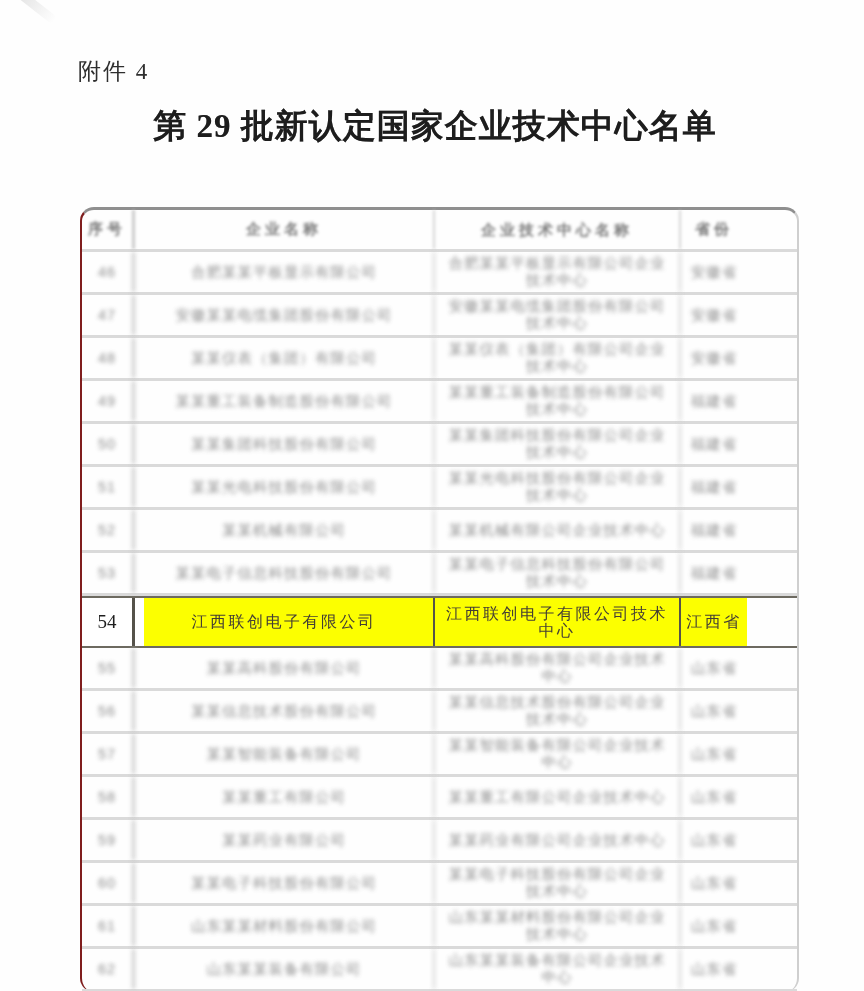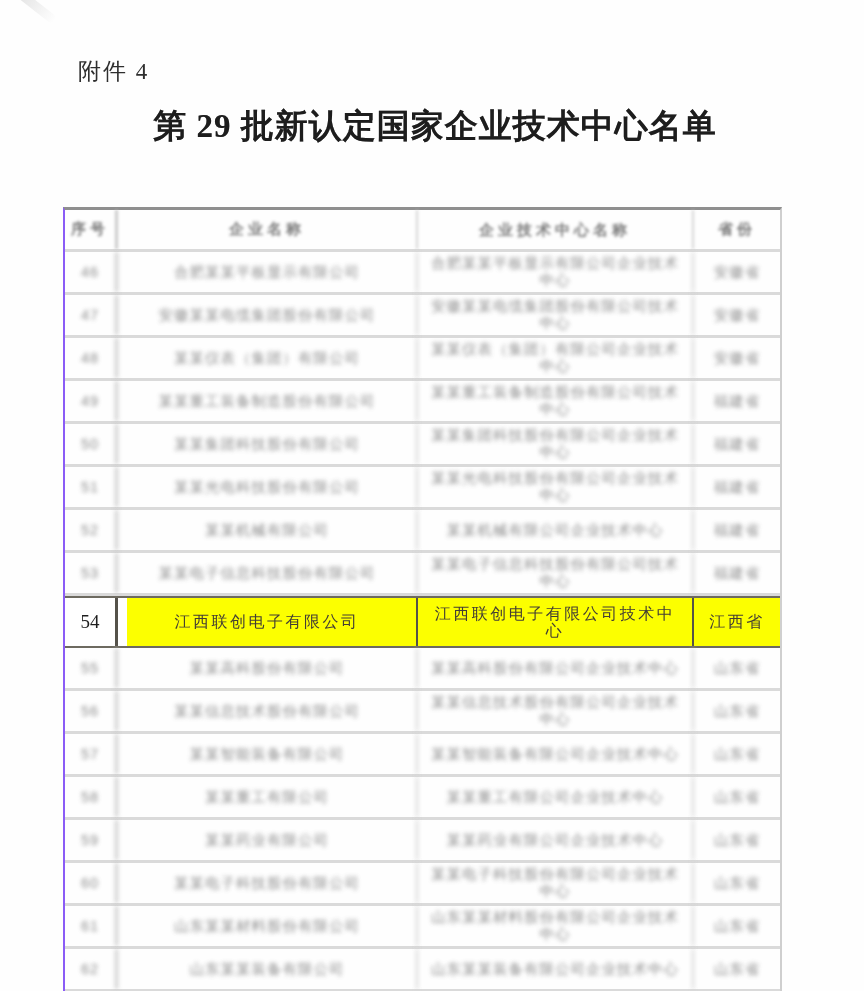--- a/index.html
+++ b/index.html
@@ -20,38 +20,39 @@
     font-family:"Liberation Serif","DejaVu Serif",serif;
     font-size:23px;color:#2e2e2e;letter-spacing:2px;
   }
   .title{
     position:absolute;left:0;top:104px;width:870px;text-align:center;
     font-family:"Liberation Serif","DejaVu Serif",serif;
     font-size:33px;font-weight:700;color:#1d1d1d;letter-spacing:1px;
     text-shadow:0 0 .6px rgba(30,30,30,.55);
   }
   .tbl{
-    position:absolute;left:63px;top:207px;width:715px;
+    position:absolute;left:80px;top:207px;width:715px;
     border-top:3px solid #8f8f8f;
-    border-left:2px solid #8b5cf6;
+    border-left:2px solid #7f1d1d;
     border-right:2px solid #cfcfcf;
     box-sizing:content-box;
+    border-radius:14px;
   }
   .thead,.trow{display:flex;border-bottom:3px solid #dadada;}
   .thead{height:39px;}
   .trow{height:40px;}
   .trow.hl{height:48px;border-top:2px solid #6d6a60;border-bottom:2px solid #6d6a60;}
   .cell{
     box-sizing:border-box;display:flex;align-items:center;justify-content:center;
     text-align:center;border-right:2px solid #c9c9c9;color:#3a3a3a;
   }
   .c1{width:53px;border-right:3px solid #bdbdbd;}
   .c2{width:300px;}
-  .c3{width:276px;font-size:14px;line-height:17px;padding:0 8px;}
-  .c4{width:86px;}
+  .c3{width:246px;font-size:14px;line-height:17px;padding:0 8px;}
+  .c4{width:66px;}
   .c4.cell{border-right:none;}
   
   .thead .cell{
     font-weight:700;font-size:15px;letter-spacing:4px;color:#585858;
     filter:blur(1.7px);opacity:.8;
   }
   
   .blur .cell{
     color:#6e6e6e;font-size:14.5px;letter-spacing:1px;
     filter:blur(2.2px);opacity:.8;

